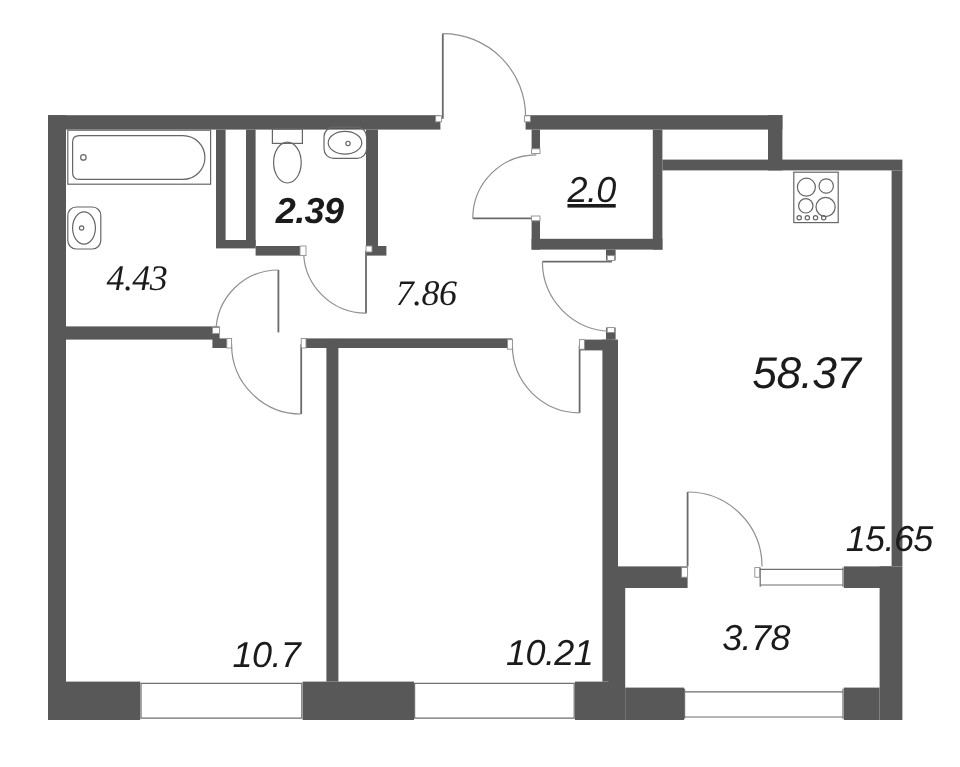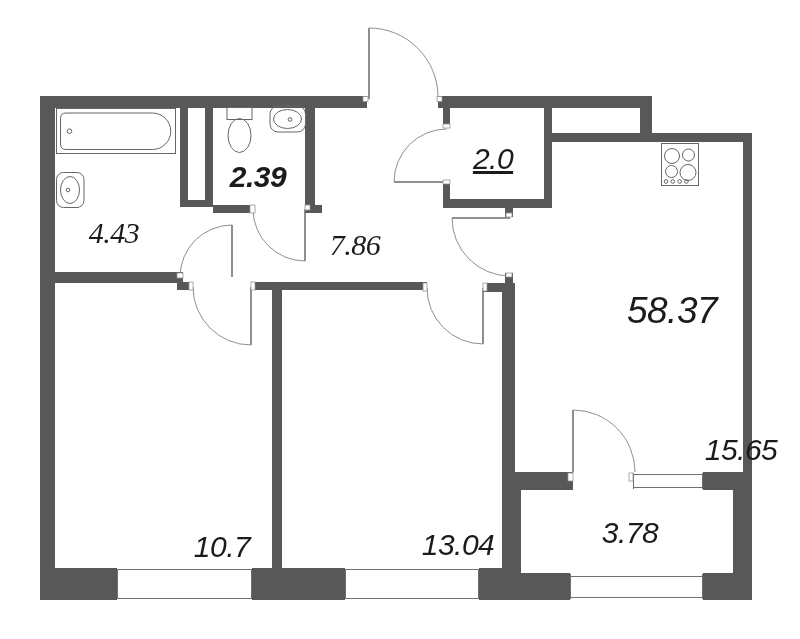--- a/index.html
+++ b/index.html
@@ -165,14 +165,14 @@
 </svg>
 
   <div class="room-label" style="left:114px;top:233px;font-family:Liberation Serif, serif;">4.43</div>
   <div class="room-label" style="left:258px;top:177px;font-weight:bold;">2.39</div>
   <div class="room-label" style="left:355px;top:245px;font-family:Liberation Serif, serif;">7.86</div>
   <div class="room-label" style="left:493px;top:159px;text-decoration:underline;">2.0</div>
   <div class="room-label large" style="left:644px;top:311px;">58.37</div>
   <div class="room-label" style="left:700px;top:450px;margin-left:41px;">15.65</div>
   <div class="room-label" style="left:630px;top:533px;font-style:italic;">3.78</div>
   <div class="room-label" style="left:222px;top:547px;">10.7</div>
-  <div class="room-label" style="left:458px;top:545px;">13.04</div>
+  <div class="room-label" style="left:458px;top:545px;">10.21</div>
 </div>
 
 </body></html>

